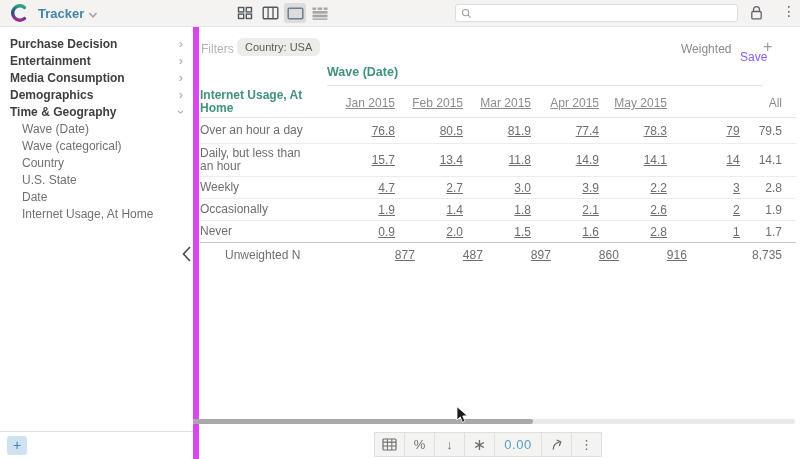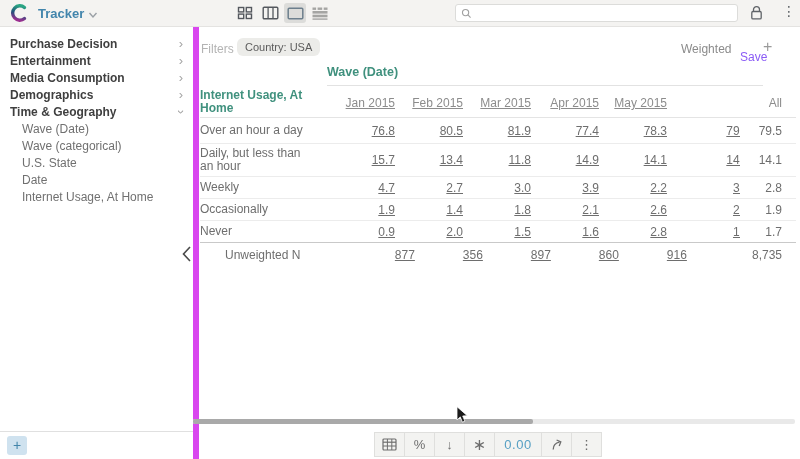--- a/index.html
+++ b/index.html
@@ -167,20 +167,21 @@
       <div class="sb-row sb-cat">
         <span>Demographics</span>
         <span class="sb-chev">›</span>
       </div>
       <div class="sb-row sb-cat">
         <span>Time &amp; Geography</span>
         <span class="sb-chev open">›</span>
       </div>
       <div class="sb-row sb-child">Wave (Date)</div>
       <div class="sb-row sb-child">Wave (categorical)</div>
+      <div class="sb-row sb-child">Country</div>
       <div class="sb-row sb-child">U.S. State</div>
       <div class="sb-row sb-child">Date</div>
       <div class="sb-row sb-child">Internet Usage, At Home</div>
     </div>
   <div class="sb-footer">
     <div class="sb-plus">+</div>
   </div>
 </div>
 
 <span class="collapse-handle">
@@ -281,21 +282,21 @@
             <div class="t-cell jun">1.</div>
           </div>
         </div>
         <div class="t-all">1.7</div>
       </div>
       <div class="t-row">
         <div class="t-label">Unweighted N</div>
         <div class="t-clip">
           <div class="t-inner">
             <div class="t-cell">877</div>
-            <div class="t-cell">356</div>
+            <div class="t-cell">487</div>
             <div class="t-cell">897</div>
             <div class="t-cell">860</div>
             <div class="t-cell">916</div>
             <div class="t-cell jun">87</div>
           </div>
         </div>
         <div class="t-all">8,735</div>
       </div>
     </div>
 </div>

